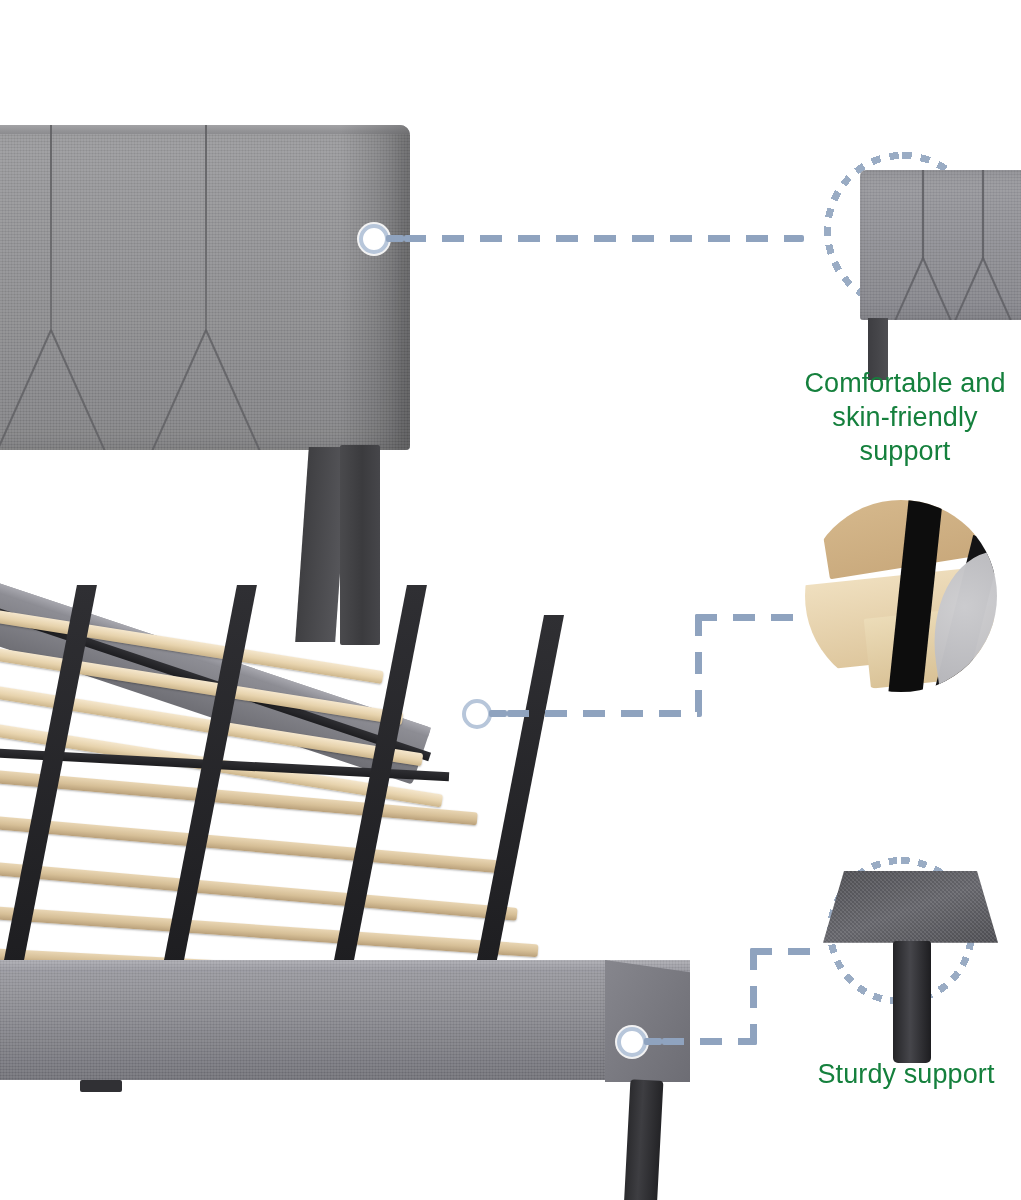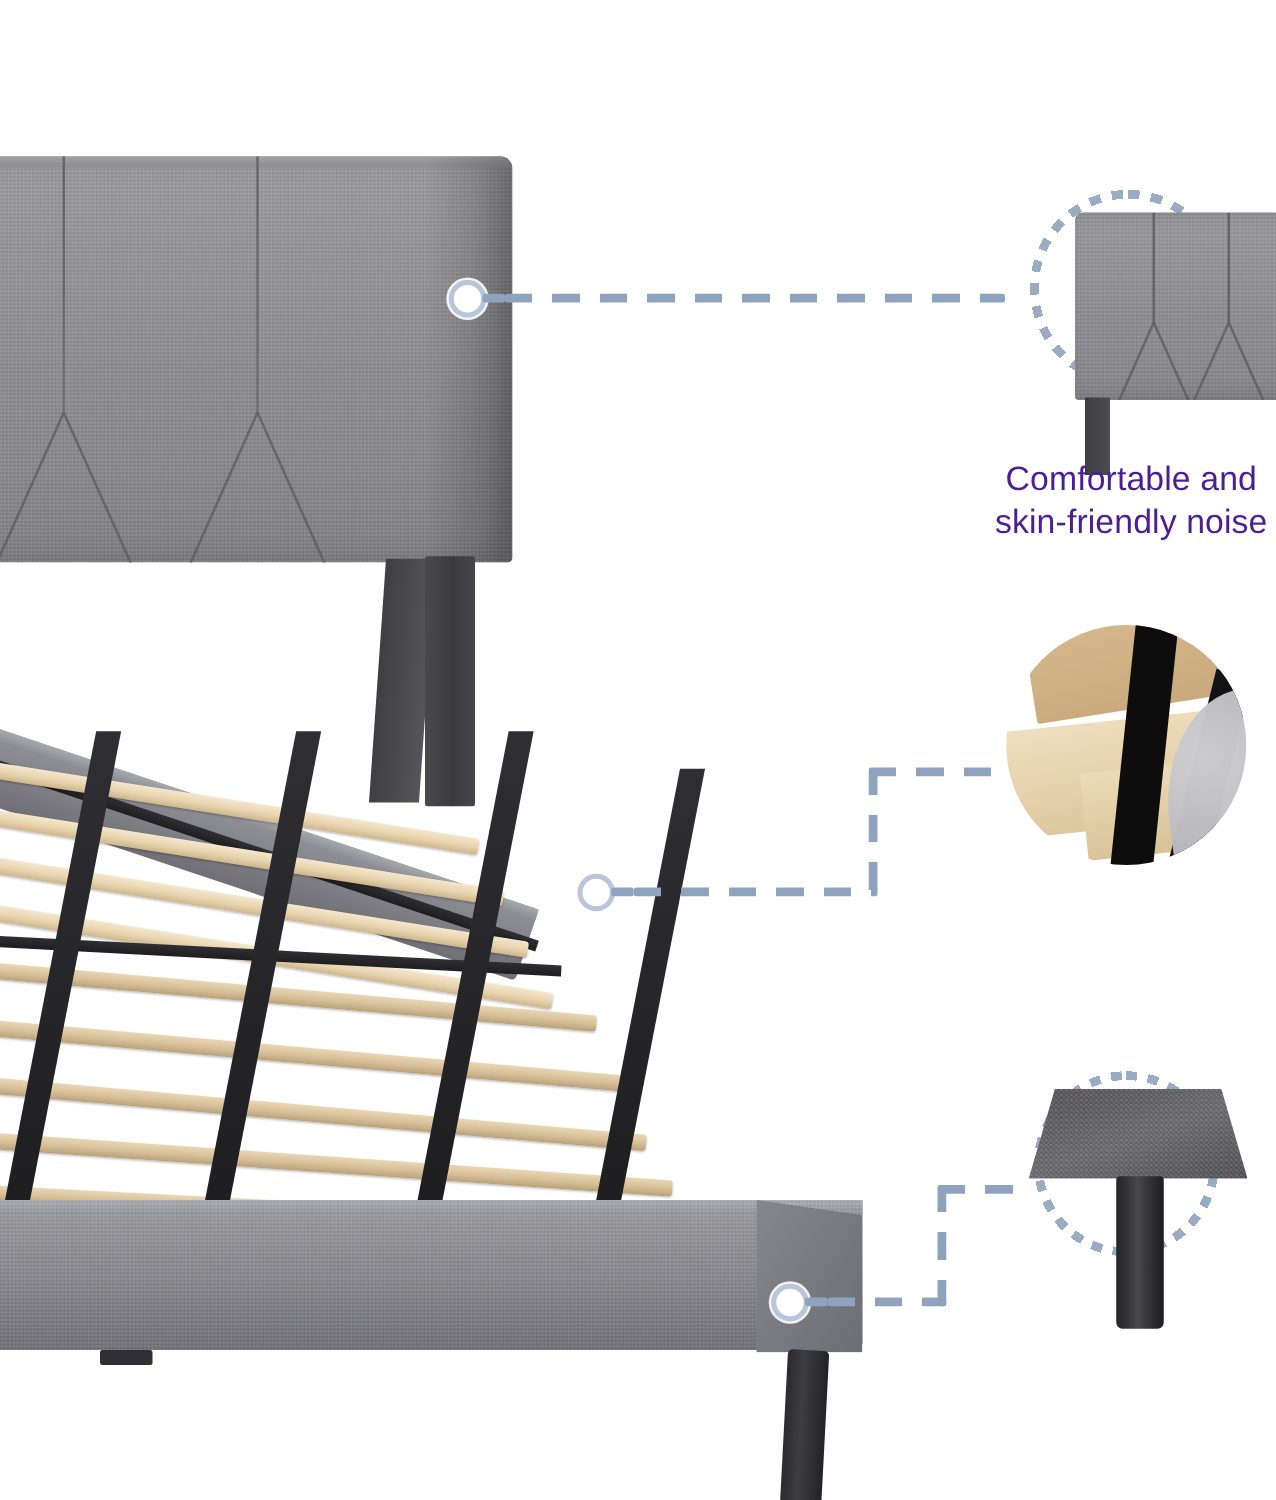--- a/index.html
+++ b/index.html
@@ -101,21 +101,21 @@
   .feature{position:absolute;}
   .circle-wrap{position:absolute;border-radius:50%;}
   .dashed-ring{position:absolute;inset:0;border-radius:50%;
     background:
       repeating-conic-gradient(from 0deg,#9aacc4 0deg 7deg, rgba(255,255,255,0) 7deg 14deg);
     -webkit-mask:radial-gradient(circle, transparent 0 calc(50% - 8px), #000 calc(50% - 8px) calc(50% - 1px), transparent calc(50% - 1px));
             mask:radial-gradient(circle, transparent 0 calc(50% - 8px), #000 calc(50% - 8px) calc(50% - 1px), transparent calc(50% - 1px));
   }
   .circle-clip{position:absolute;inset:10px;border-radius:50%;overflow:visible;}
 
-  .caption{position:absolute;width:100%;text-align:center;color:#4c1d95;
+  .caption{position:absolute;width:100%;text-align:center;color:#15803d;
     font-size:27px;line-height:1.26;letter-spacing:.1px;}
 
   
   .mini-hb{position:absolute;left:60px;top:42px;width:185px;height:150px;
     background:linear-gradient(180deg,#97979c,#828288);
     border-radius:6px 8px 3px 3px;overflow:hidden;
     box-shadow:inset -8px 0 16px rgba(0,0,0,.16);}
   .mini-hb-tex{position:absolute;inset:0;opacity:.28;
     background-image:
       repeating-linear-gradient(0deg,rgba(255,255,255,.22) 0 1px,rgba(0,0,0,.08) 1px 2px),
@@ -233,21 +233,21 @@
           <div class="mini-seam-d" style="left:62px;top:88px;height:68px;transform:rotate(24deg);"></div>
           <div class="mini-seam-d" style="left:62px;top:88px;height:68px;transform:rotate(-24deg);"></div>
           <div class="mini-seam-d" style="left:122px;top:88px;height:68px;transform:rotate(24deg);"></div>
           <div class="mini-seam-d" style="left:122px;top:88px;height:68px;transform:rotate(-24deg);"></div>
         </div>
         <div class="mini-post"></div>
       </div>
     </div>
     <div class="caption" style="top:248px;">
       <div>Comfortable and</div>
-      <div>skin-friendly noise</div>
+      <div>skin-friendly support</div>
     </div>
   </div>
 
   <div class="feature" style="left:795px;top:490px;width:222px;height:300px;">
     <div class="circle-wrap" style="left:0;top:0;width:212px;height:212px;">
       <div class="dashed-ring"></div>
       <div class="circle-clip">
         <div class="velcro">
           <div class="v-wood" style="left:18px;top:-10px;width:150px;height:78px;background:linear-gradient(175deg,#d6b98d,#c9a97c);transform:rotate(-9deg);"></div>
           <div class="v-wood" style="left:-28px;top:78px;width:200px;height:86px;background:linear-gradient(175deg,#f0e0c0,#dcc49a);transform:rotate(-6deg);"></div>
@@ -263,15 +263,18 @@
   <div class="feature" style="left:795px;top:825px;width:222px;height:300px;">
     <div class="circle-wrap" style="left:0;top:0;width:212px;height:212px;">
       <div class="dashed-ring"></div>
       <div class="circle-clip">
         <div class="leg3-top">
           <div class="leg3-tex"></div>
         </div>
         <div class="leg3-post"></div>
       </div>
     </div>
+    <div class="caption" style="top:232px;">
+      <div>Sturdy support</div>
+    </div>
   </div>
 
 </div>
 
 </body></html>

